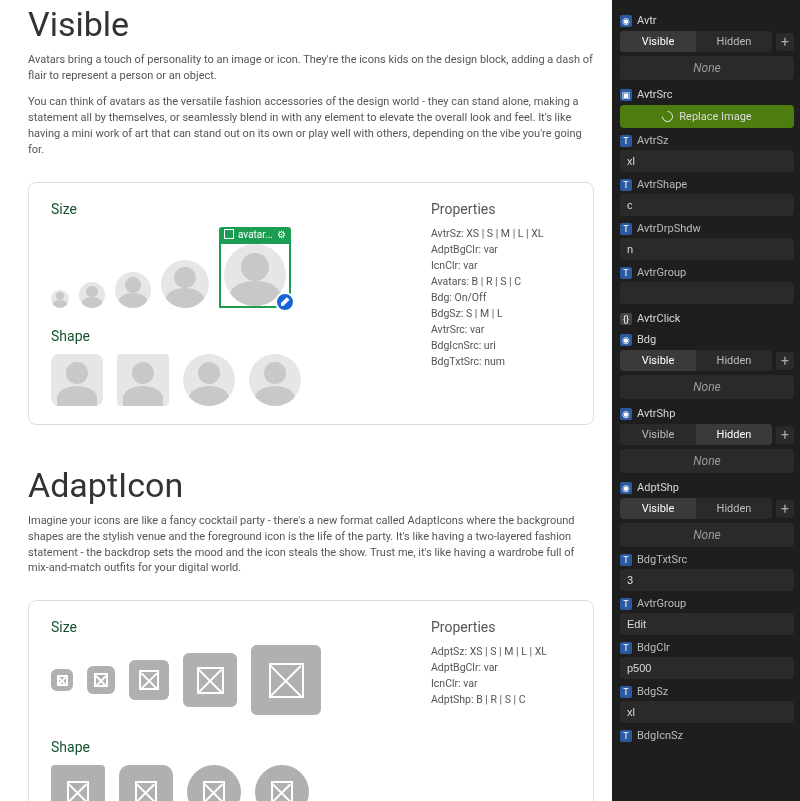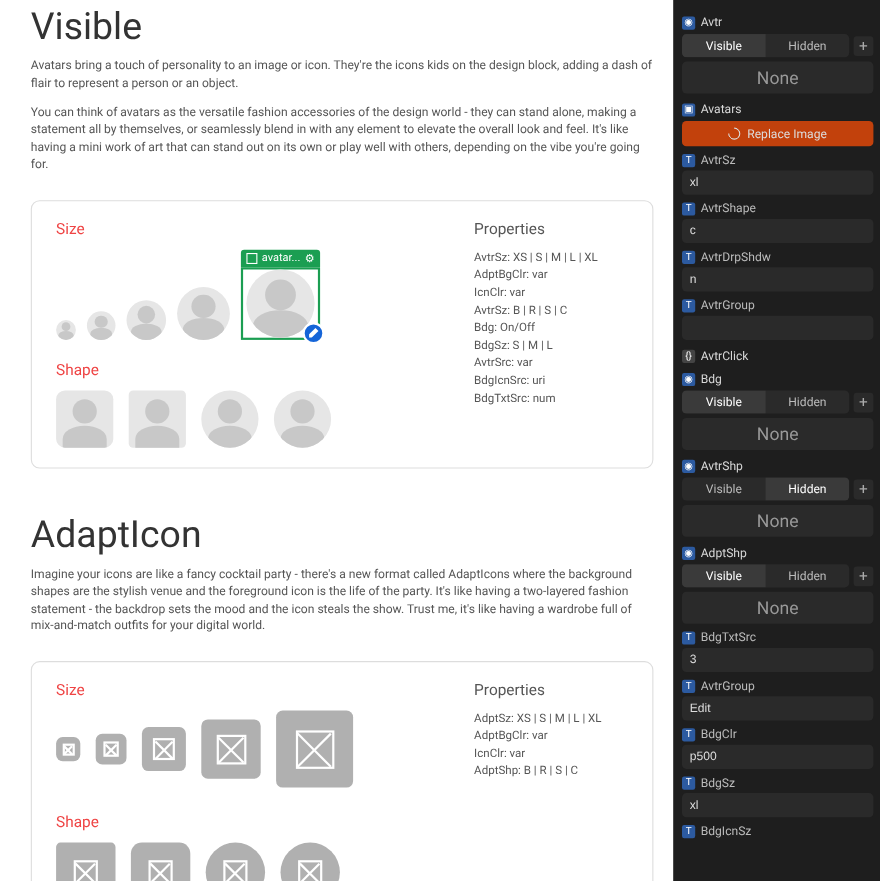--- a/index.html
+++ b/index.html
@@ -2,21 +2,21 @@
 <html><head>
 <meta charset="utf-8">
 <style>
   * { box-sizing: border-box; margin: 0; padding: 0; }
   body { font-family: -apple-system, "Segoe UI", Roboto, Arial, sans-serif; background:#fff; color:#333; display:flex; width:800px; height:801px; overflow:hidden; }
   .main { width:612px; padding:0 18px 0 28px; overflow-y:auto; }
   h1 { font-size:34px; font-weight:400; color:#333; margin-top:4px; }
   .desc { font-size:11px; color:#555; line-height:1.45; margin-top:8px; }
   .card { border:1px solid #ddd; border-radius:8px; padding:18px 22px; margin-top:24px; display:flex; }
   .left-col { flex:1; }
-  .sect-title { font-size:14px; color:#ef4444; margin-bottom:10px; }
+  .sect-title { font-size:14px; color:#14532d; margin-bottom:10px; }
   .row { display:flex; align-items:flex-end; gap:10px; margin-bottom:20px; }
   .ph { border-radius:50%; background:#e6e6e6; position:relative; overflow:hidden; display:flex; align-items:flex-end; justify-content:center; }
   .ph .head { background:#c8c8c8; border-radius:50%; width:45%; height:45%; position:absolute; top:15%; }
   .ph .body { background:#c8c8c8; width:80%; height:45%; border-radius:50% 50% 0 0; position:absolute; bottom:-5%; }
   .xs{width:18px;height:18px} .s{width:26px;height:26px} .m{width:36px;height:36px} .l{width:48px;height:48px} .xl{width:62px;height:62px}
   .sel-wrap { position:relative; }
   .sel-head { background:#1b9e52; color:#fff; font-size:10px; padding:2px 5px; display:flex; gap:4px; align-items:center; border-radius:3px 3px 0 0; width:72px; }
   .sel-head .layer-ic{width:10px;height:10px;border:1px solid #fff;display:inline-block}
   .sel-box { border:2px solid #1b9e52; width:72px; height:66px; display:flex; align-items:center; justify-content:center; position:relative; }
   .edit-bubble { position:absolute; right:-6px; bottom:-6px; width:20px; height:20px; border-radius:50%; background:#1565d8; border:2px solid #fff; display:flex; align-items:center; justify-content:center; }
@@ -45,28 +45,28 @@
   .panel::-webkit-scrollbar{width:6px} .panel::-webkit-scrollbar-thumb{background:#444}
   .grp-hdr { display:flex; align-items:center; gap:5px; margin-top:8px; margin-bottom:4px; }
   .chip { width:12px; height:12px; border-radius:2px; display:flex; align-items:center; justify-content:center; font-size:9px; color:#fff; }
   .c-eye{background:#2c5aa0}.c-img{background:#2c5aa0}.c-T{background:#2c5aa0}.c-fn{background:#444}
   .grp-name{color:#d8d8d8}
   .seg { display:flex; align-items:center; margin-top:4px; }
   .seg-btn { flex:1; text-align:center; padding:4px 0; font-size:11px; color:#bbb; }
   .seg-on { background:#3a3a3a; color:#fff; }
   .seg-wrap{display:flex; background:#2a2a2a; border-radius:4px; overflow:hidden; flex:1}
   .plus { width:18px; height:18px; margin-left:4px; display:flex; align-items:center; justify-content:center; background:#2a2a2a; border-radius:3px; color:#aaa; font-size:14px; }
-  .none-row { background:#2a2a2a; border-radius:4px; text-align:center; padding:5px 0; color:#999; margin-top:4px; font-size:16px; }
+  .none-row { background:#2a2a2a; border-radius:4px; text-align:center; padding:5px 0; color:#999; margin-top:4px; font-size:12px;font-style:italic; }
   .src-card { background:#2a2a2a; border-radius:4px; padding:8px; margin-top:4px; display:flex; gap:8px; }
   .thumb { width:40px; height:40px; background:#eee; border-radius:2px; position:relative; overflow:hidden;}
   .thumb .head{background:#ccc;border-radius:50%;width:18px;height:18px;position:absolute;top:5px;left:11px}
   .thumb .body{background:#ccc;width:32px;height:20px;border-radius:50% 50% 0 0;position:absolute;bottom:-4px;left:4px}
   .meta { font-size:10px; color:#ddd; line-height:1.5 }
   .meta-ic{display:inline-block;width:9px;height:9px;border:1px solid #aaa;border-radius:1px;margin-right:3px;vertical-align:-1px}
-  .replace { background:#c2410c; border-radius:4px; padding:5px 0; color:#ddd; font-size:11px; margin-top:4px; display:flex;gap:6px;align-items:center;justify-content:center}
+  .replace { background:#4d7c0f; border-radius:4px; padding:5px 0; color:#ddd; font-size:11px; margin-top:4px; display:flex;gap:6px;align-items:center;justify-content:center}
   .replace .ri{width:11px;height:11px;border:1.5px solid #ddd;border-radius:50%;border-left-color:transparent;transform:rotate(45deg)}
   .field { margin-top:6px; }
   .field-label { display:flex; align-items:center; gap:5px; color:#bbb; }
   .field-input { background:#2a2a2a; border:none; border-radius:4px; padding:5px 7px; color:#ddd; width:100%; margin-top:3px; font-size:11px; outline:none }
 </style>
 </head>
 <body>
 
 <div class="main">
   <h1>Visible</h1>
@@ -129,21 +129,21 @@
             <span class="body"></span>
           </div>
       </div>
     </div>
     <div class="props-col">
       <div class="props-title">Properties</div>
       <div id="avatar-props">
           <div class="prop-line">AvtrSz: XS | S | M | L | XL</div>
           <div class="prop-line">AdptBgClr: var</div>
           <div class="prop-line">IcnClr: var</div>
-          <div class="prop-line">AvtrSz: B | R | S | C</div>
+          <div class="prop-line">Avatars: B | R | S | C</div>
           <div class="prop-line">Bdg: On/Off</div>
           <div class="prop-line">BdgSz: S | M | L</div>
           <div class="prop-line">AvtrSrc: var</div>
           <div class="prop-line">BdgIcnSrc: uri</div>
           <div class="prop-line">BdgTxtSrc: num</div>
         </div>
     </div>
   </div>
 
   <h1 style="margin-top:40px">AdaptIcon</h1>
@@ -207,21 +207,21 @@
       <div class="seg-wrap">
     <div class="seg-btn seg-on">Visible</div>
     <div class="seg-btn">Hidden</div>
   </div>
       <div class="plus">+</div>
     </div>
   <div class="none-row">None</div>
 
   <div class="grp-hdr">
       <span class="chip c-img">▣</span>
-      <span class="grp-name">Avatars</span>
+      <span class="grp-name">AvtrSrc</span>
     </div>
   <div class="replace">
       <span class="ri"></span>
       <span>Replace Image</span>
     </div>
 
   <div id="panel-fields">
       <div class="field"><div class="field-label">
           <span class="chip c-T">T</span>
           <span>AvtrSz</span>

